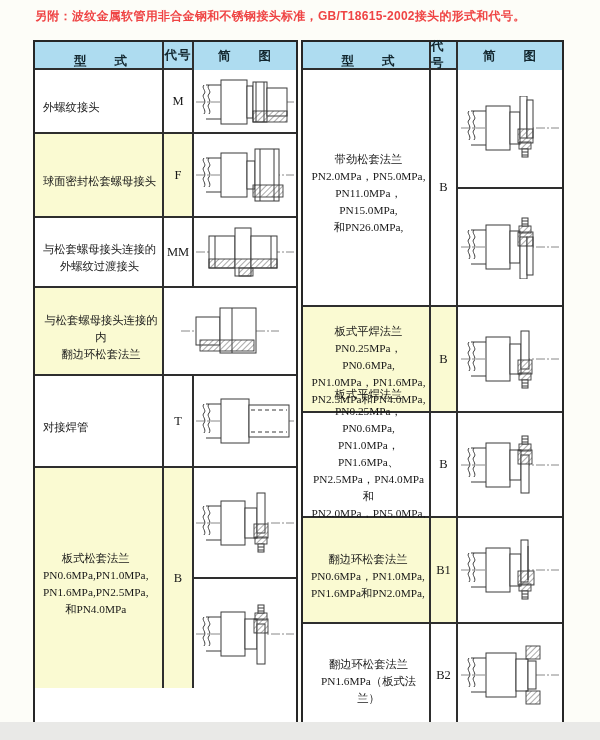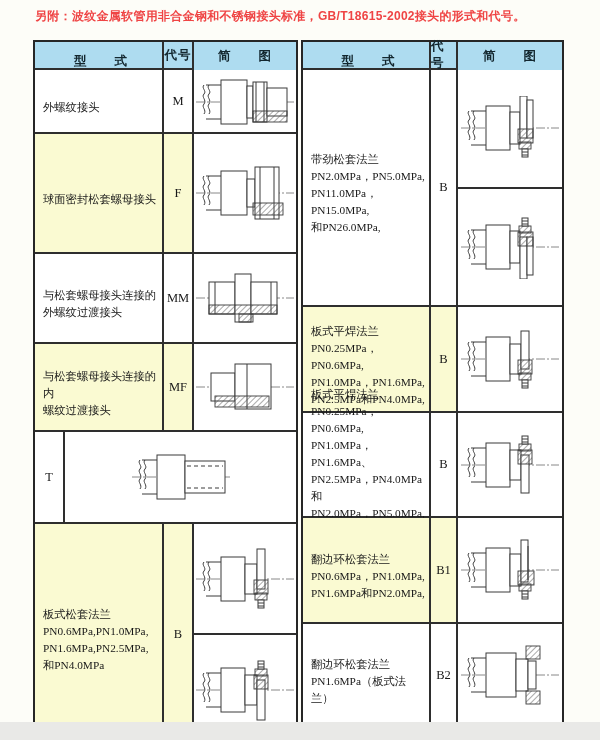--- a/index.html
+++ b/index.html
@@ -24,36 +24,36 @@
   .trow:last-child { border-bottom: none; }
   .thead { height: 28px; background: #aedcf0; }
   .thead .cell {
     display:flex; align-items:center; justify-content:center;
     font-size: 12.5px; font-weight: 600; color:#13272f; letter-spacing:1px;
   }
   .cell { border-right: 2px solid #2e2e2e; }
   .cell:last-child { border-right: none; }
   .c-type { width: 129px; display:flex; align-items:center;
     padding: 18px 3px 6px 8px; font-size: 11.3px; line-height: 17px;
-    white-space: pre-line; color:#181818; }
+    white-space: pre-line; color:#181818;text-align:center; }
   .tbl-right .c-type { width: 128px; }
   .c-code { width: 30px; display:flex; align-items:center; justify-content:center;
     font-size: 12.5px; color:#181818; }
   .tbl-right .c-code { width: 27px; }
   .c-fig { flex: 1; display:flex; flex-direction:column; }
   .hl { background: #fafad2; }
   .subfig { flex:1; display:flex; align-items:center; justify-content:center;
     border-bottom: 2px solid #2e2e2e; }
   .subfig:last-child { border-bottom: none; }
   .fig { width: 100px; height: 64px; }
   .fig svg { width: 100%; height: 100%; }
   .bottom-strip { position:absolute; left:0; top:722px; width:600px; height:18px;
     background:#e9e9e7; }
   
-  .lh1{height:64px}.lh2{height:120px}.lh3{height:90px}.lh4{height:88px}.lh5{height:92px}.lh6{height:220px}
+  .lh1{height:64px}.lh2{height:84px}.lh3{height:70px}.lh4{height:88px}.lh5{height:92px}.lh6{height:220px}
   .rh1{height:237px}.rh2{height:106px}.rh3{height:105px}.rh4{height:106px}.rh5{height:102px}
 </style>
 </head>
 <body>
 
 <div class="doc-title">另附：波纹金属软管用非合金钢和不锈钢接头标准，GB/T18615-2002接头的形式和代号。</div>
 
 <div class="tables">
 
   <div class="tbl tbl-left">
@@ -138,41 +138,41 @@
                 <line x1="76" y1="16" x2="76" y2="48" stroke="#3b3b3b" stroke-width="1"></line>
                 <rect x="14" y="39" width="68" height="9" fill="url(#ht)" stroke="#3b3b3b" stroke-width="0.9"></rect>
                 <rect x="44" y="48" width="14" height="8" fill="url(#ht)" stroke="#3b3b3b" stroke-width="0.9"></rect>
               </svg></div>
           </div>
         </div>
     </div>
 
     <div class="trow lh4">
       <div class="cell c-type hl">与松套螺母接头连接的内
-螺纹过渡接头</div>
-      <div class="cell c-code hl">MF</div>
+翻边环松套法兰</div>
       <div class="cell c-fig">
           <div class="subfig">
             <div class="fig"><svg viewBox="0 0 100 64" preserveAspectRatio="xMidYMid meet">
                 <defs>
                   <pattern id="ht" width="4" height="4" patternUnits="userSpaceOnUse" patternTransform="rotate(45)">
                     <line x1="0" y1="0" x2="0" y2="4" stroke="#555" stroke-width="1"></line>
                   </pattern>
                 </defs>
                 <line x1="1" y1="32" x2="99" y2="32" stroke="#6a6a6a" stroke-width="0.8" stroke-dasharray="9,2,2,2"></line>
                 <rect x="16" y="18" width="24" height="28" fill="#fff" stroke="#3b3b3b" stroke-width="1"></rect>
                 <rect x="40" y="9" width="36" height="45" fill="#fff" stroke="#3b3b3b" stroke-width="1"></rect>
                 <line x1="52" y1="9" x2="52" y2="54" stroke="#3b3b3b" stroke-width="1"></line>
                 <rect x="20" y="41" width="54" height="11" fill="url(#ht)" stroke="#3b3b3b" stroke-width="0.9"></rect>
               </svg></div>
           </div>
         </div>
     </div>
 
     <div class="trow lh5">
+      <div class="cell c-type">对接焊管</div>
       <div class="cell c-code">T</div>
       <div class="cell c-fig">
           <div class="subfig">
             <div class="fig"><svg viewBox="0 0 100 64" preserveAspectRatio="xMidYMid meet">
                 <defs>
                   <pattern id="ht" width="4" height="4" patternUnits="userSpaceOnUse" patternTransform="rotate(45)">
                     <line x1="0" y1="0" x2="0" y2="4" stroke="#555" stroke-width="1"></line>
                   </pattern>
                 </defs>
                 <line x1="1" y1="32" x2="99" y2="32" stroke="#6a6a6a" stroke-width="0.8" stroke-dasharray="9,2,2,2"></line>

